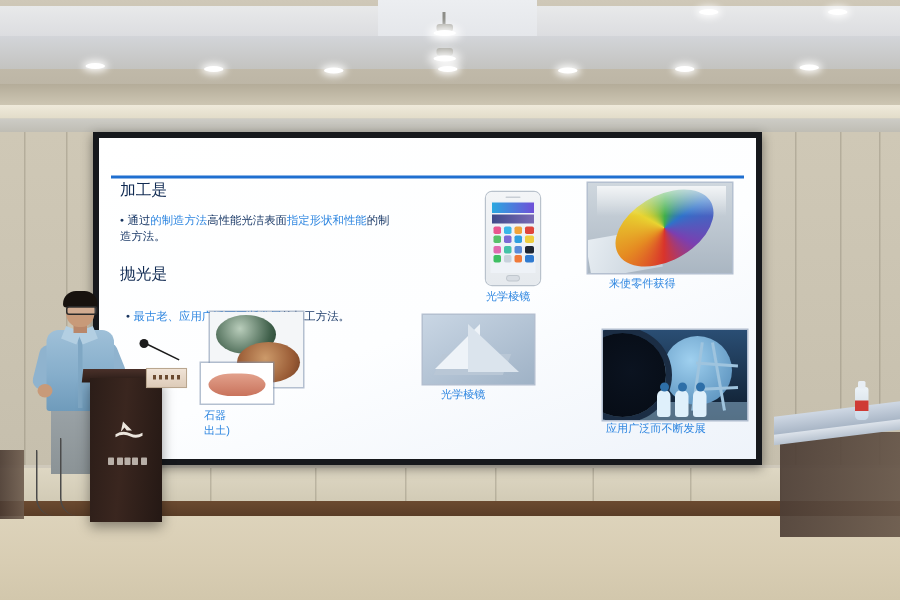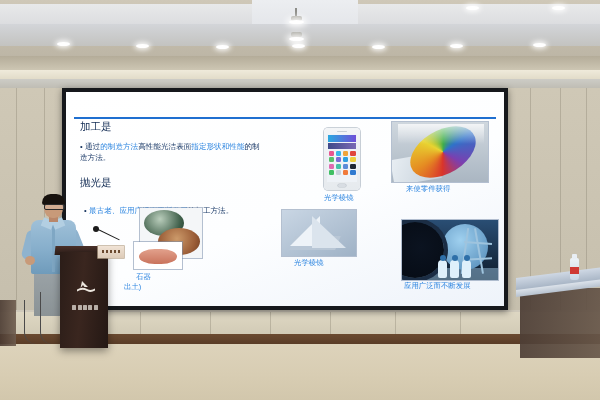--- a/index.html
+++ b/index.html
@@ -328,21 +328,21 @@
       <div class="tech" style="left:36px"></div>
       <div class="tech" style="left:48px"></div>
       <div class="tech" style="left:60px"></div>
     </div>
     <div class="cap" style="left:338px;top:189px;">应用广泛而不断发展</div>
 
     <div class="stone simg">
       <div class="s"></div>
     </div>
     <div class="cap" style="left:70px;top:180px;text-align:right;">石器</div>
-    <div class="cap" style="left:58px;top:190px;text-align:center;">出土)</div>
+    <div class="cap" style="left:70px;top:190px;text-align:center;">出土)</div>
   </div>
 
   <div class="speaker">
     <div class="sp-legs"></div>
     <div class="sp-arm-l"></div>
     <div class="sp-arm-r"></div>
     <div class="sp-body"></div>
     <div class="sp-placket"></div>
     <div class="sp-collar-l"></div>
     <div class="sp-collar-r"></div>

